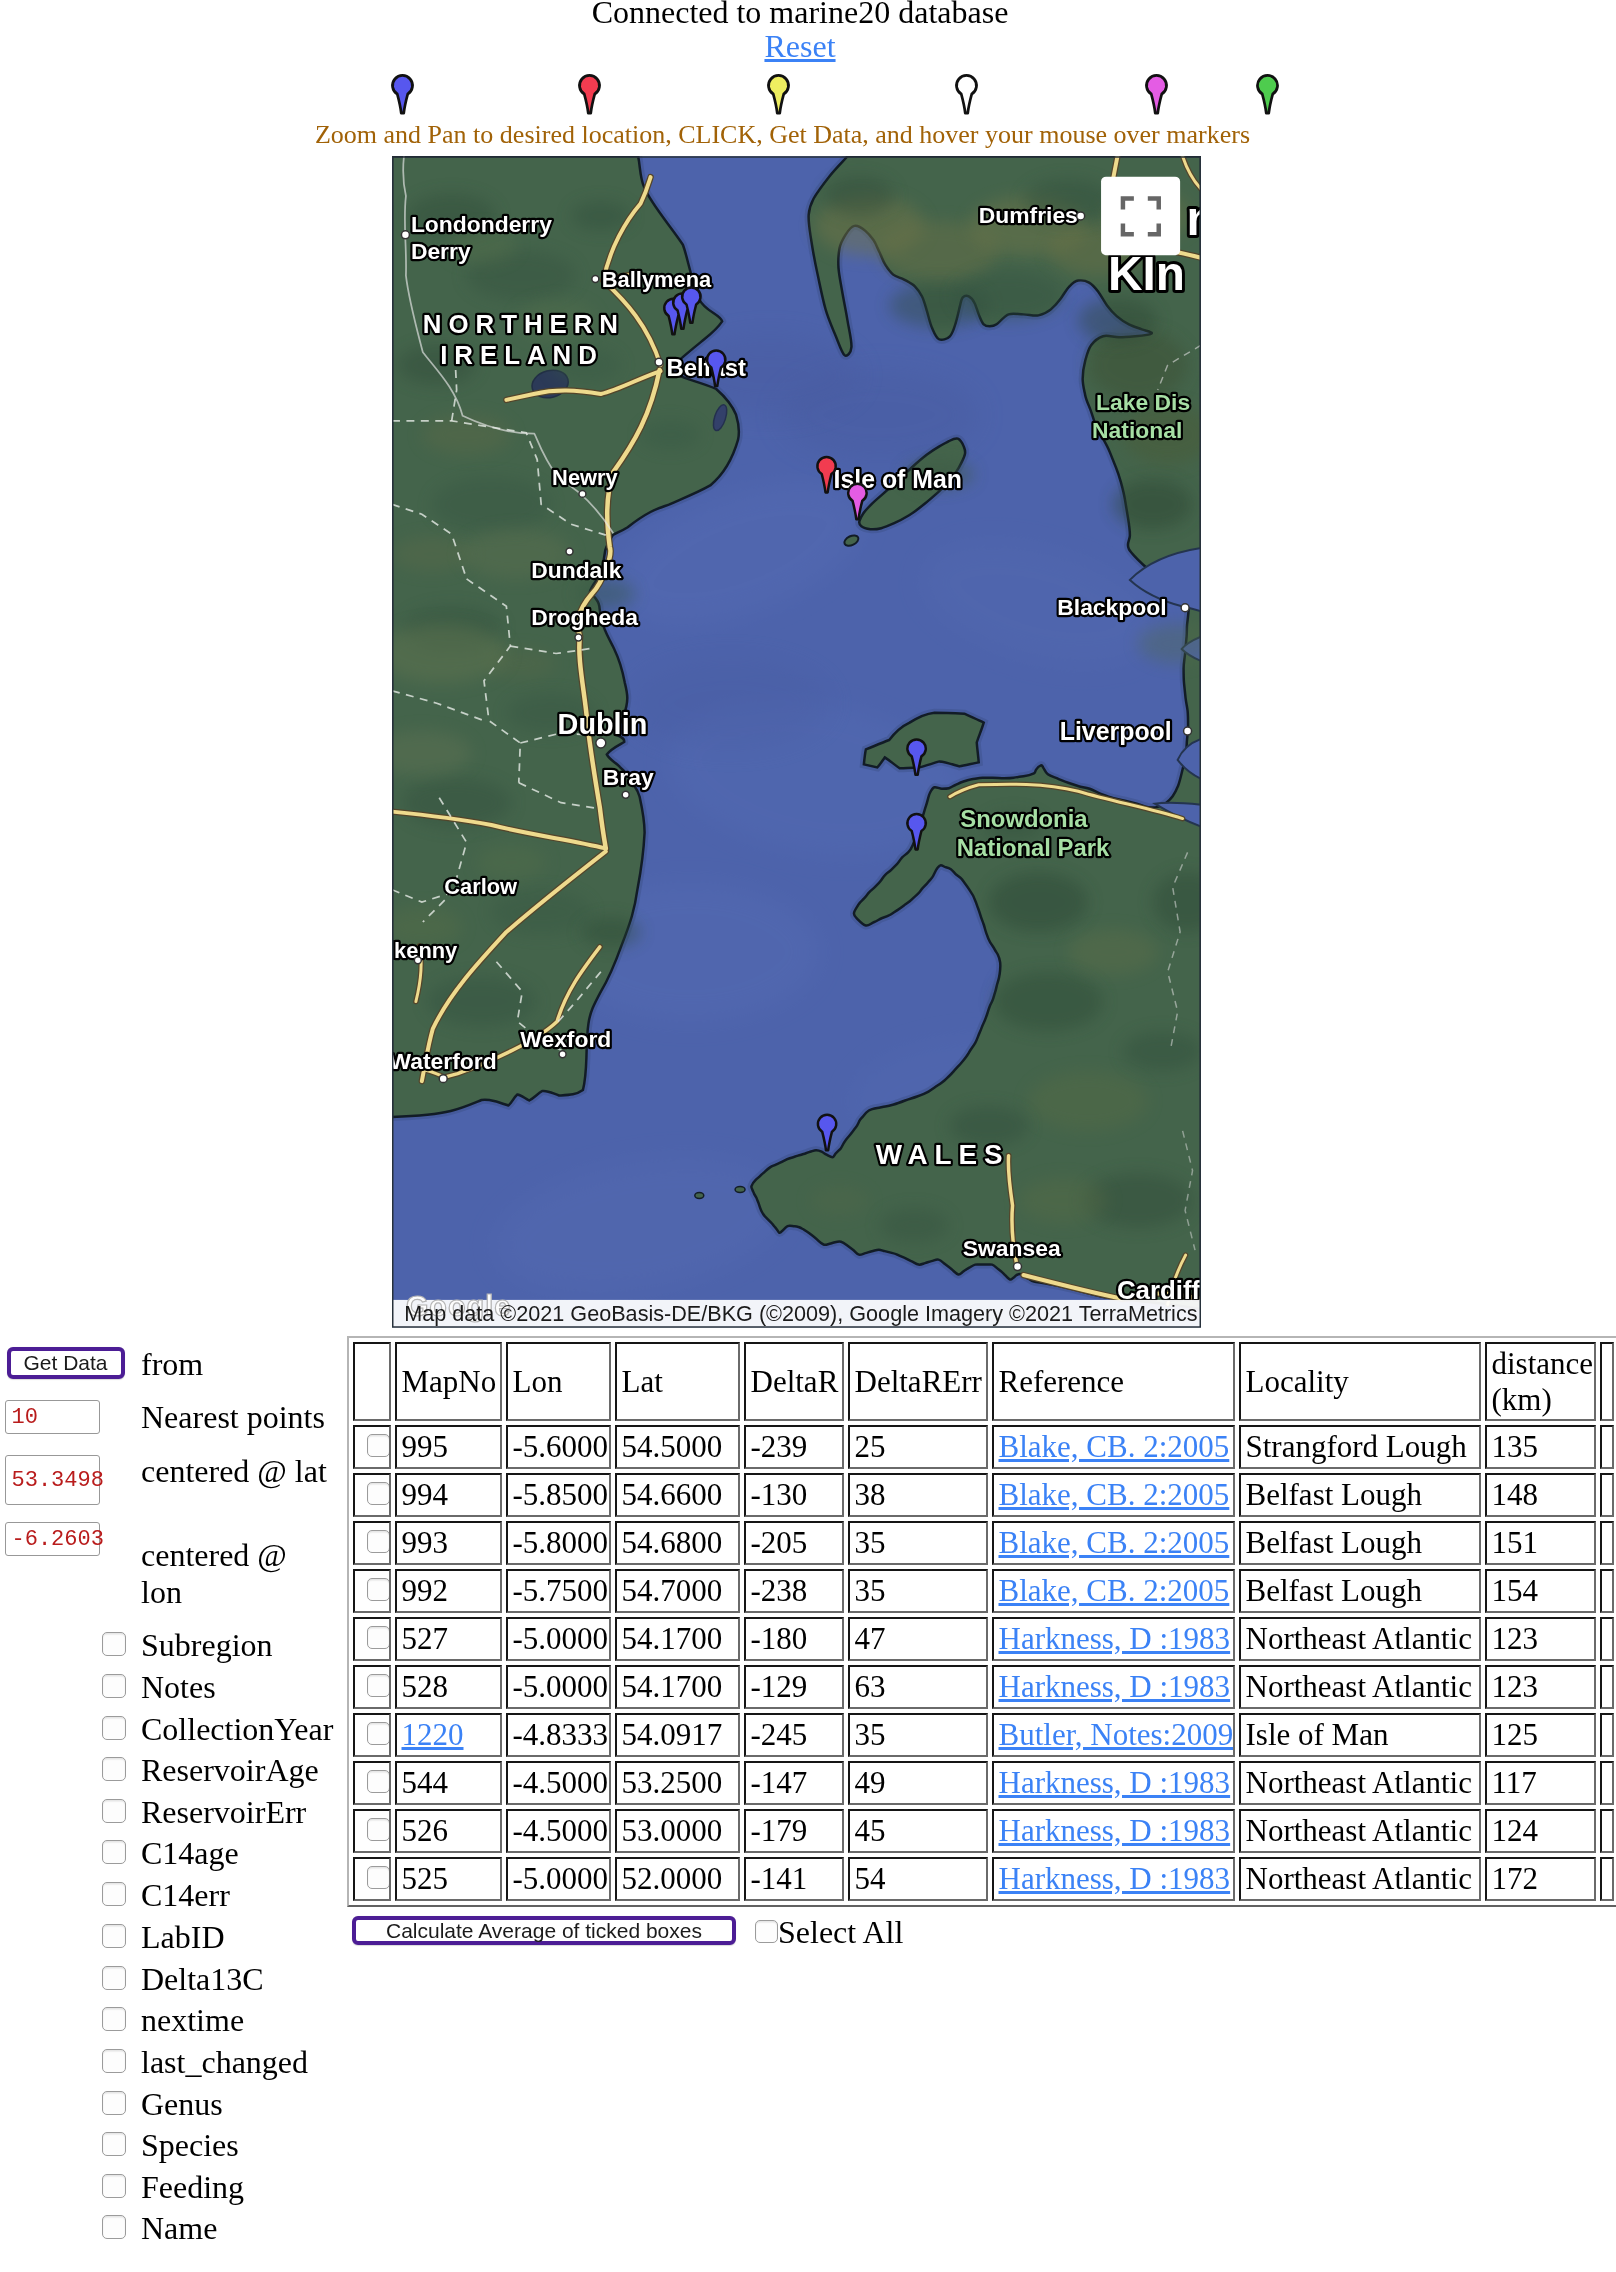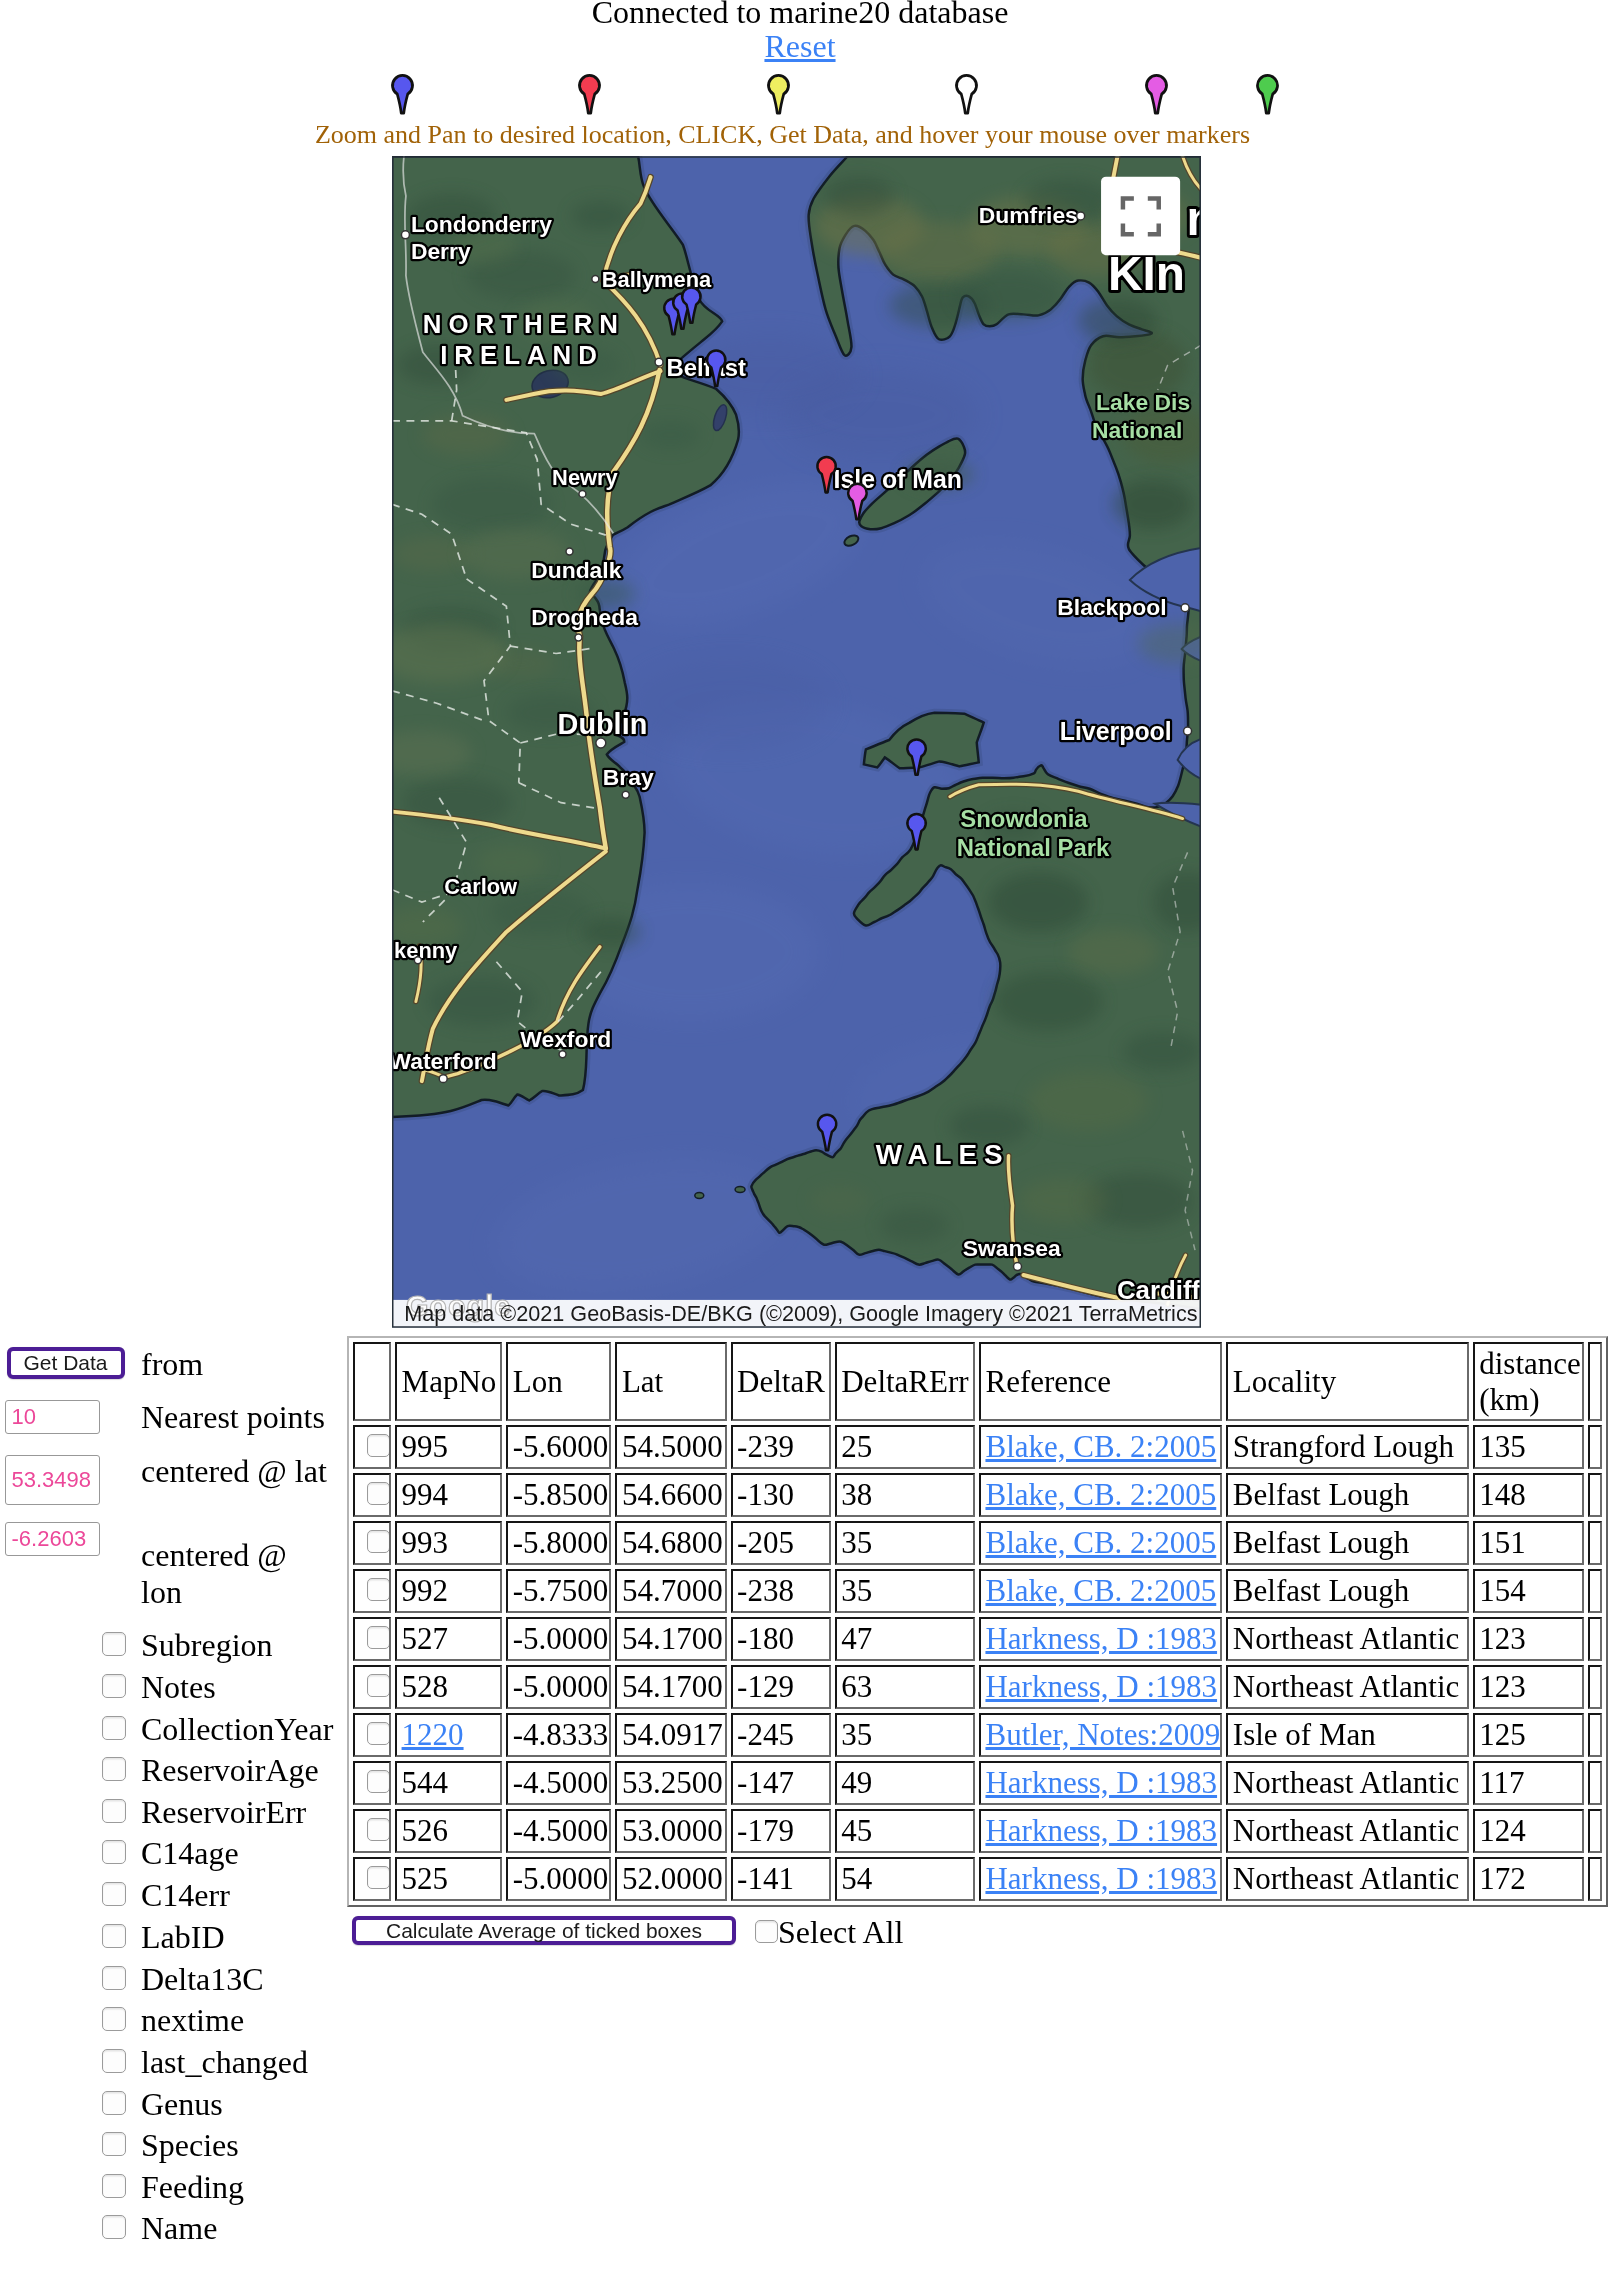--- a/index.html
+++ b/index.html
@@ -2,21 +2,21 @@
 <html style="font-size:8px"><head><meta charset="utf-8"><title>marine20</title>
 <style>
 html,body{margin:0;padding:0;background:#fff}
 body{width:1617px;height:2273px;position:relative;overflow:hidden;font-family:"Liberation Serif",serif;font-size:32px;color:#000}
 .abs{position:absolute}
 .ser{font-family:"Liberation Serif",serif;font-size:32px;line-height:1.15;white-space:nowrap}
 a{color:#3b82f6;text-decoration:underline}
 .btn{box-sizing:border-box;font-family:"Liberation Sans",sans-serif;color:#1b1b1b;background:#fff;
  border:4px solid #4c1d95;border-radius:6px;display:flex;align-items:center;justify-content:center;
  box-shadow:0 0.5px 1px rgba(0,0,0,0.15)}
-.inp{box-sizing:border-box;font-family:Liberation Sans, sans-serif;color:#ec4899;background:#fff;
+.inp{box-sizing:border-box;font-family:Liberation Mono, monospace;color:#b91c1c;background:#fff;
  border:1.5px solid #989898;border-radius:3px;display:flex;align-items:center;padding-left:6px}
 .cb{box-sizing:border-box;width:24.4px;height:24.4px;border:1.5px solid #9b9b9b;border-radius:5px;background:#fdfdfd;
  box-shadow:inset 0 1.5px 1.5px rgba(0,0,0,0.10);display:inline-block}
 table.data{border-collapse:separate;border-spacing:4px;border:2.5px outset #b5b5b5;table-layout:fixed}
 table.data th,table.data td{box-sizing:border-box;border:2.5px inset #6a6a6a;font-weight:normal;text-align:left;
  padding:0 0 0 4.5px;overflow:hidden;white-space:nowrap;font-size:31px;height:44px;vertical-align:middle}
 table.data tr.hr th{height:79px;white-space:normal;line-height:1.16}
 .tcb{width:23px;height:23px;margin-left:7.5px}
 </style></head>
 <body>
@@ -280,21 +280,21 @@
 <span class="cb abs" style="left:102px;top:2174px"></span>
 <div class="abs ser" style="left:141px;top:2169px">Feeding</div>
 <span class="cb abs" style="left:102px;top:2215px"></span>
 <div class="abs ser" style="left:141px;top:2210px">Name</div>
 <table class="abs data" style="left:347px;top:1336px;width:1261px">
 <tbody>
       <tr class="hr">
         <th style="width:38px"></th>
         <th style="width:107px">MapNo</th>
         <th style="width:105px">Lon</th>
-        <th style="width:111px">Lat</th>
+        <th style="width:125px">Lat</th>
         <th style="width:100px">DeltaR</th>
         <th style="width:140px">DeltaRErr</th>
         <th style="width:243px">Reference</th>
         <th style="width:242px">Locality</th>
         <th style="width:111px">distance (km)</th>
         <th style="width:14px"></th>
       </tr>
 <tr>
         <td><span class="cb tcb"></span></td>
         <td>995</td>

